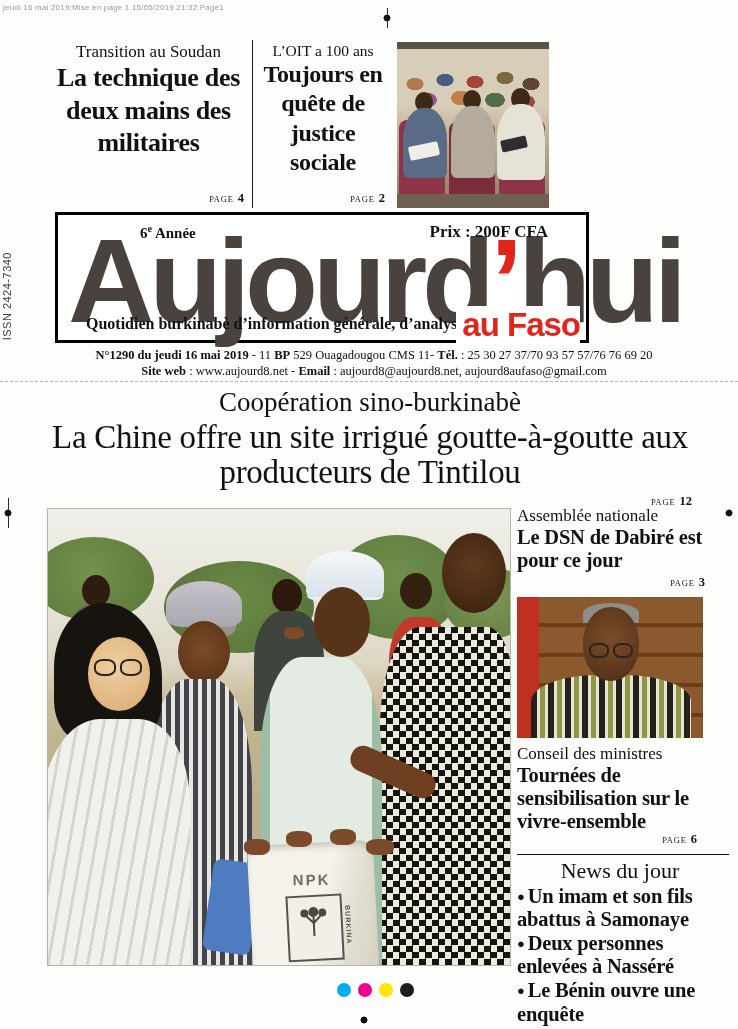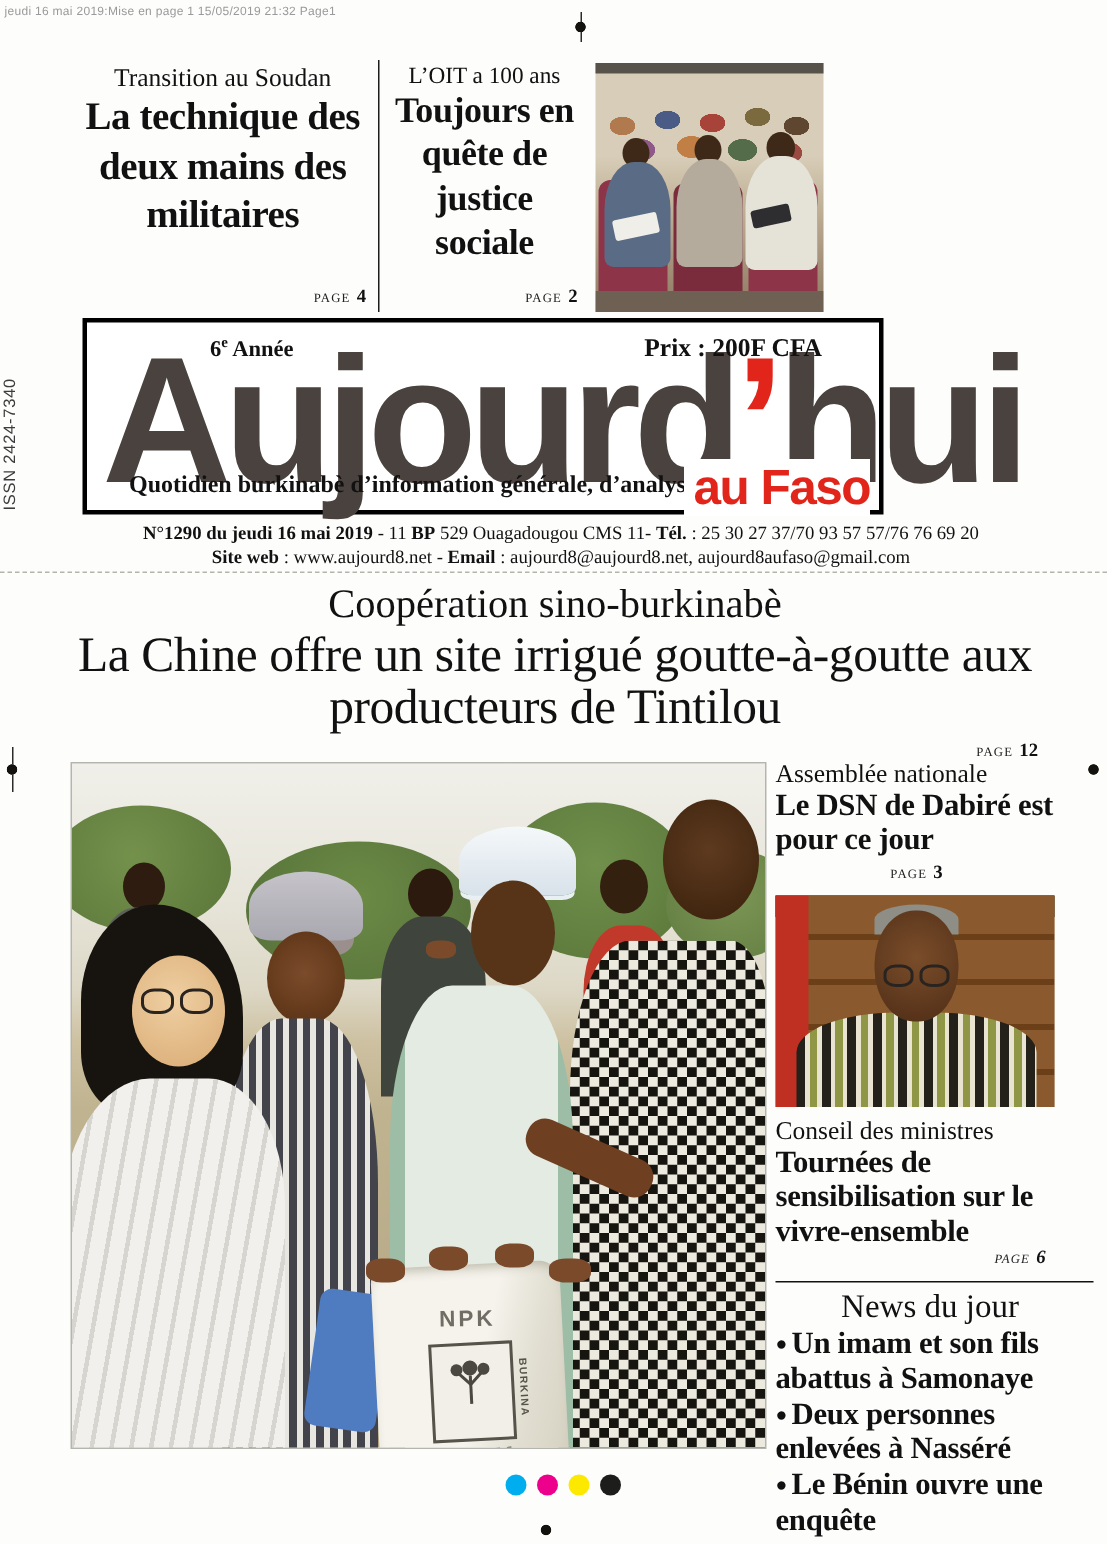--- a/index.html
+++ b/index.html
@@ -254,37 +254,37 @@
     <div class="hand" style="left:196px;top:330px;width:26px;height:16px;"></div>
     <div class="hand" style="left:238px;top:322px;width:26px;height:16px;"></div>
     <div class="hand" style="left:282px;top:320px;width:26px;height:16px;"></div>
     <div class="hand" style="left:318px;top:330px;width:28px;height:16px;"></div>
     <div style="position:absolute;left:300px;top:250px;width:90px;height:26px;border-radius:12px;background:#6e3f21;transform:rotate(24deg);"></div>
   </div>
 
   <div class="sidebar">
     <div class="skick">Assemblée nationale</div>
     <div class="sttl">Le DSN de Dabiré est pour ce jour</div>
-    <div class="spage pagelab" style="position:static;text-align:center;"><span class="pword">PAGE</span> <span class="pnum">3</span></div>
+    <div class="spage pagelab" style="position:static;"><span class="pword">PAGE</span> <span class="pnum">3</span></div>
 
     <div class="portrait">
       <div class="p-shelves"></div>
       <div style="position:absolute;left:0;top:0;width:22px;height:141px;background:#c03022;"></div>
       <div class="p-shirt"></div>
       <div class="p-hair"></div>
       <div class="p-head"></div>
       <div class="glasses" style="left:72px;top:46px;">
           <span class="lens" style="width:16px;height:11px;"></span>
           <span class="lens" style="width:16px;height:11px;"></span>
         </div>
     </div>
 
     <div class="skick" style="margin-top:6px;">Conseil des ministres</div>
     <div class="sttl">Tournées de  sensibilisation sur le vivre-ensemble</div>
-    <div class="spage pagelab" style="position:static;margin-right:38px;margin-top:-4px;font-style:italic;"><span class="pword">PAGE</span> <span class="pnum">6</span></div>
+    <div class="spage pagelab" style="position:static;margin-right:38px;margin-top:-4px;"><span class="pword">PAGE</span> <span class="pnum">6</span></div>
 
     <div class="sdivider"></div>
     <div class="newshead">News du jour</div>
     <div class="newsitem"><span class="bullet">●</span><span>Un imam et son fils abattus à Samonaye</span></div>
     <div class="newsitem"><span class="bullet">●</span><span>Deux personnes enlevées à Nasséré</span></div>
     <div class="newsitem"><span class="bullet">●</span><span>Le Bénin ouvre une enquête</span></div>
     <div class="spage pagelab" style="position:static;margin-right:44px;"><span class="pword">PAGE</span> <span class="pnum">3</span></div>
   </div>
 
   <div class="cdot" style="left:337px;top:983px;background:#00aeef;"></div>

